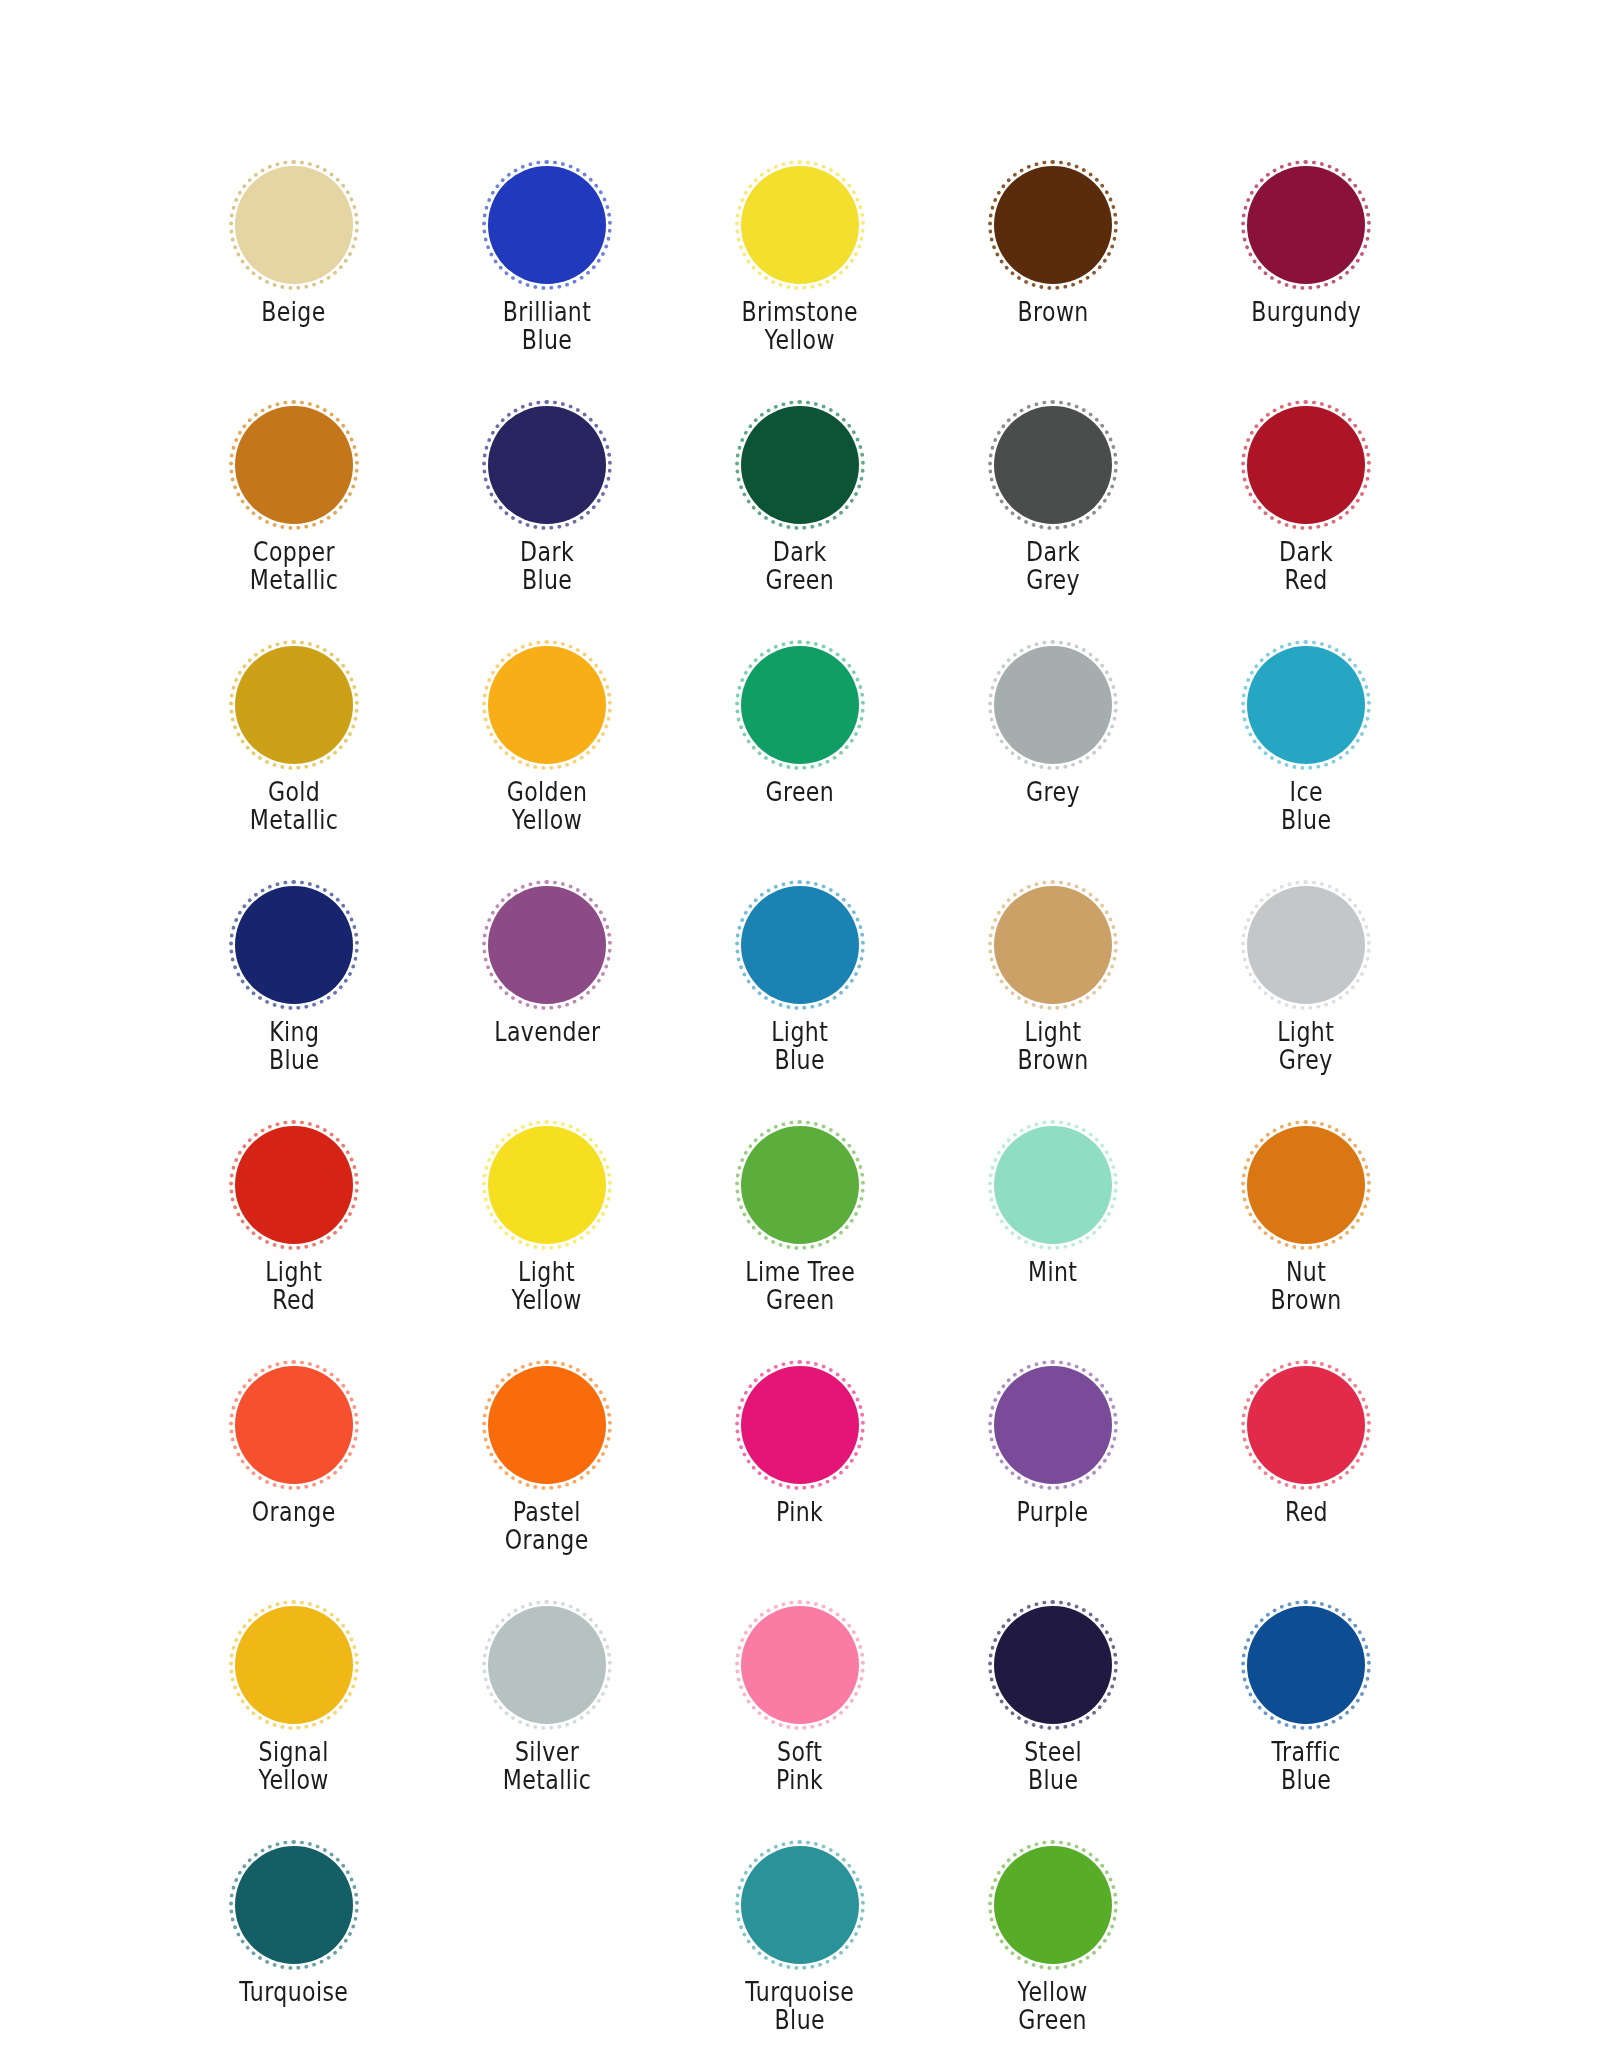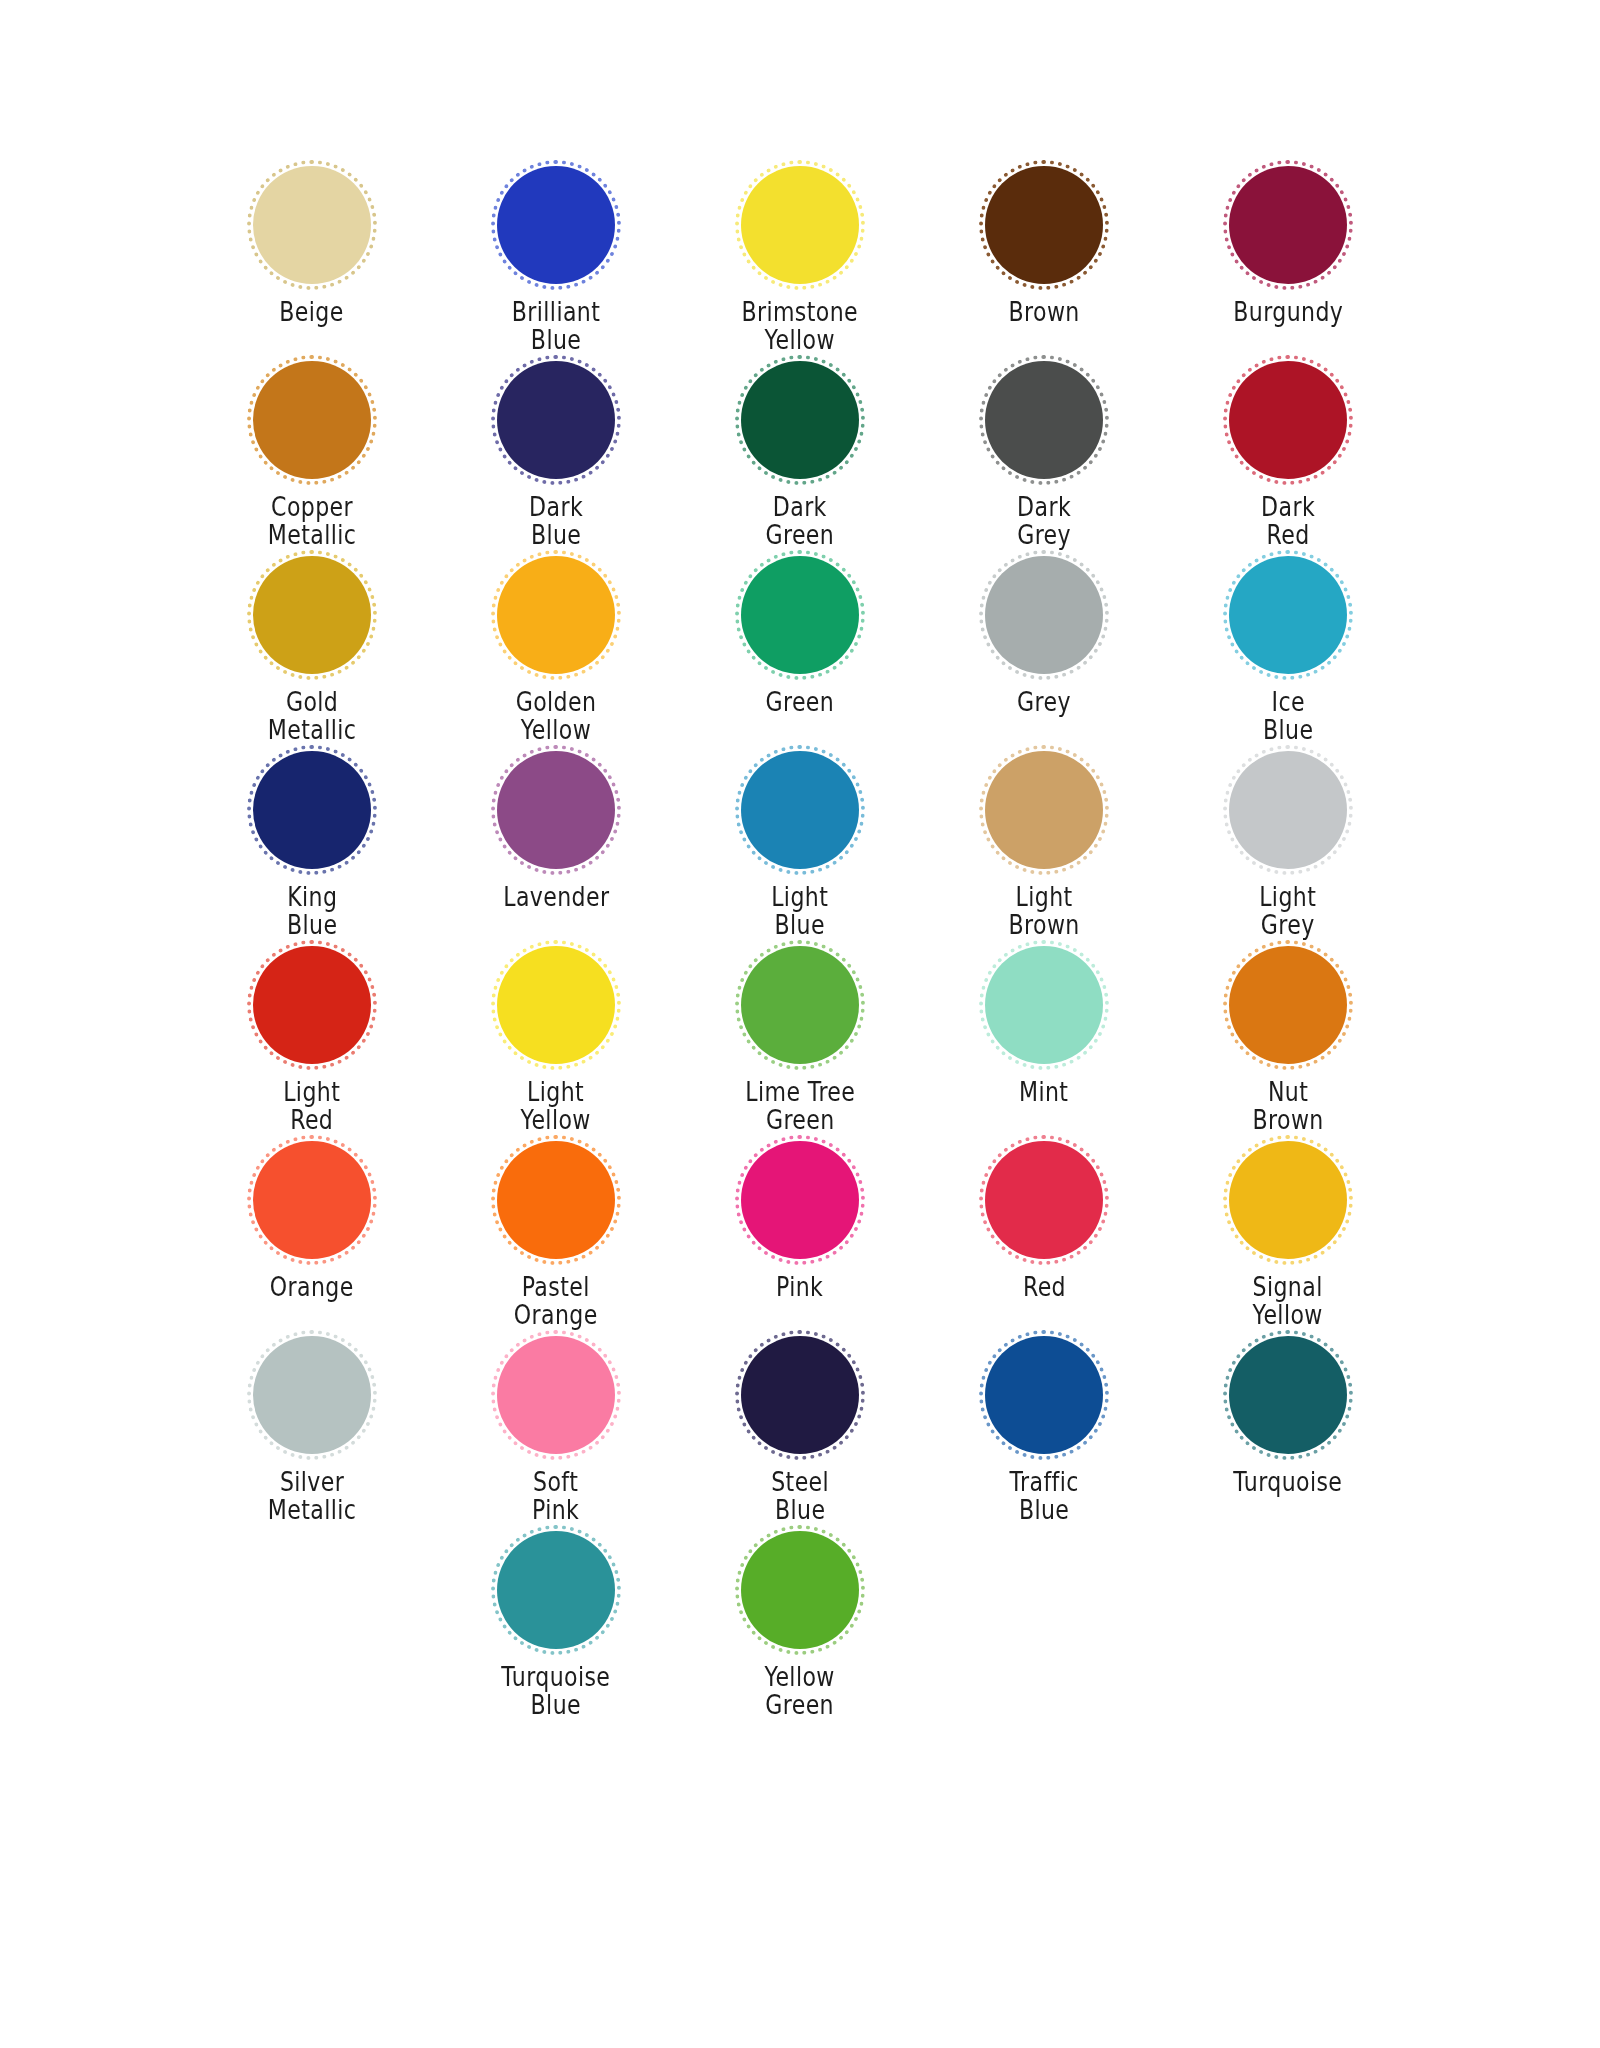--- a/index.html
+++ b/index.html
@@ -22,20 +22,21 @@
     box-sizing: border-box;
     padding: 160px 190px 0 190px;
   }
   .swatch-grid {
     display: grid;
     grid-template-columns: repeat(5, 1fr);
     grid-auto-rows: 195px;
     column-gap: 0px;
     row-gap: 0px;
     justify-items: center;
+    gap: 45px;
   }
   .swatch-cell {
     width: 100%;
     display: flex;
     flex-direction: column;
     align-items: center;
     justify-content: flex-start;
   }
   .swatch-cell.empty {
     visibility: hidden;
@@ -276,20 +277,27 @@
       </div>
       <div class="swatch-cell">
         <div class="swatch-disc-wrap">
           <div class="swatch-disc" style="background: rgb(229, 21, 119);"></div>
           <div class="swatch-ring" style="border-color: rgb(240, 114, 173);"></div>
         </div>
         <div class="swatch-label"><span>Pink</span></div>
       </div>
       <div class="swatch-cell">
         <div class="swatch-disc-wrap">
+          <div class="swatch-disc" style="background: rgb(122, 75, 153);"></div>
+          <div class="swatch-ring" style="border-color: rgb(176, 143, 197);"></div>
+        </div>
+        <div class="swatch-label"><span>Purple</span></div>
+      </div>
+      <div class="swatch-cell">
+        <div class="swatch-disc-wrap">
           <div class="swatch-disc" style="background: rgb(226, 43, 74);"></div>
           <div class="swatch-ring" style="border-color: rgb(239, 128, 144);"></div>
         </div>
         <div class="swatch-label"><span>Red</span></div>
       </div>
       <div class="swatch-cell">
         <div class="swatch-disc-wrap">
           <div class="swatch-disc" style="background: rgb(239, 184, 22);"></div>
           <div class="swatch-ring" style="border-color: rgb(246, 214, 114);"></div>
         </div>

